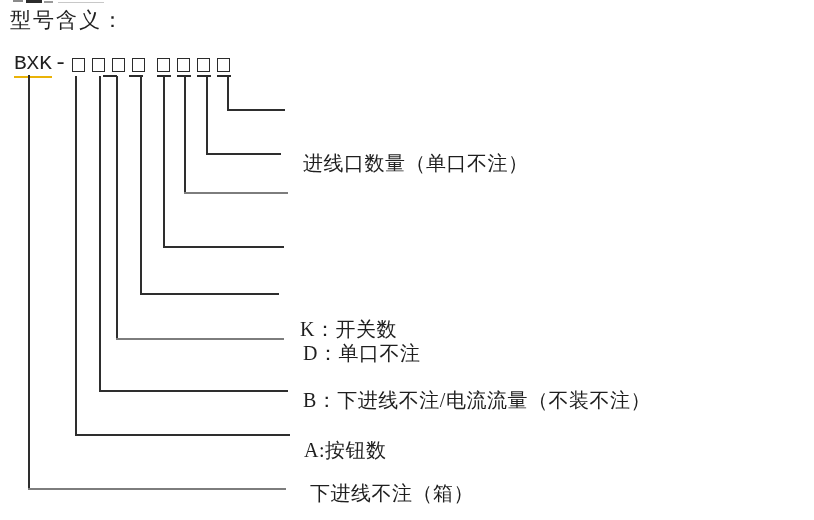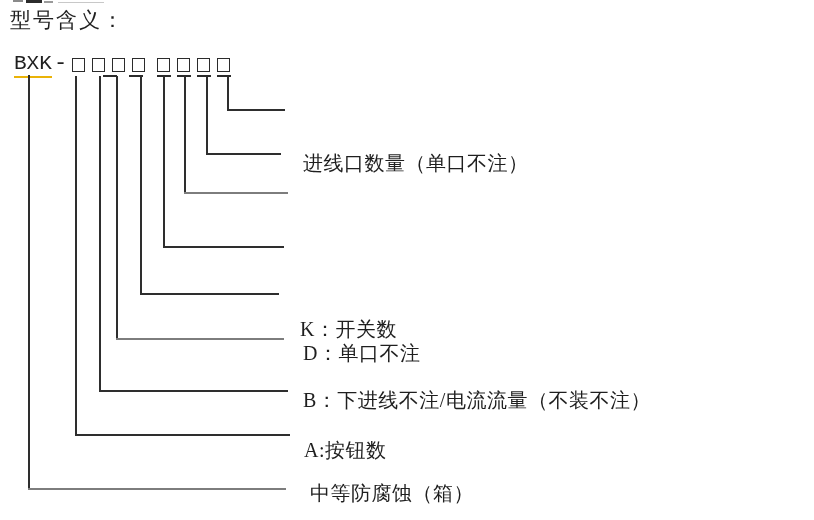--- a/index.html
+++ b/index.html
@@ -119,15 +119,15 @@
   <div class="hline gray" style="left:116px;top:338px;width:168px;"></div>
   <div class="hline" style="left:99px;top:390px;width:189px;"></div>
   <div class="hline" style="left:75px;top:434px;width:215px;"></div>
   <div class="hline gray" style="left:28px;top:488px;width:258px;"></div>
 
   <div class="legend-label" style="left:303px;top:151px;">进线口数量（单口不注）</div>
   <div class="legend-label" style="left:300px;top:297px;margin-top:20px;">K：开关数</div>
   <div class="legend-label" style="left:303px;top:341px;">D：单口不注</div>
   <div class="legend-label" style="left:303px;top:388px;">B：下进线不注/电流流量（不装不注）</div>
   <div class="legend-label" style="left:304px;top:438px;">A:按钮数</div>
-  <div class="legend-label" style="left:310px;top:481px;">中等防腐蚀（箱）</div>
+  <div class="legend-label" style="left:310px;top:481px;">下进线不注（箱）</div>
 
 </div>
 
 </body></html>

